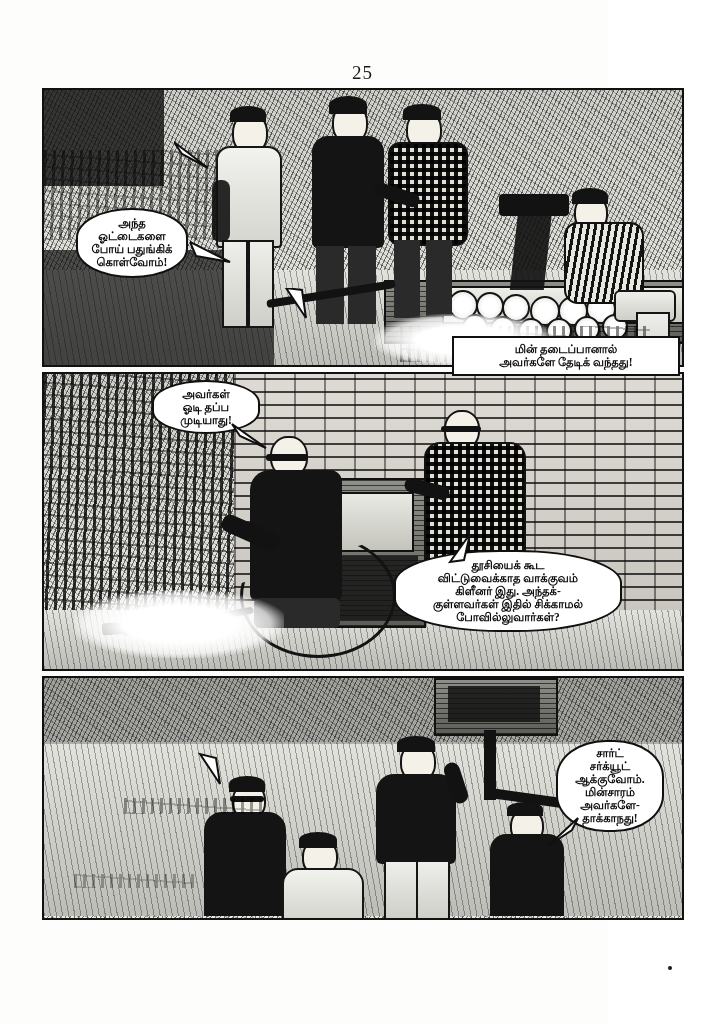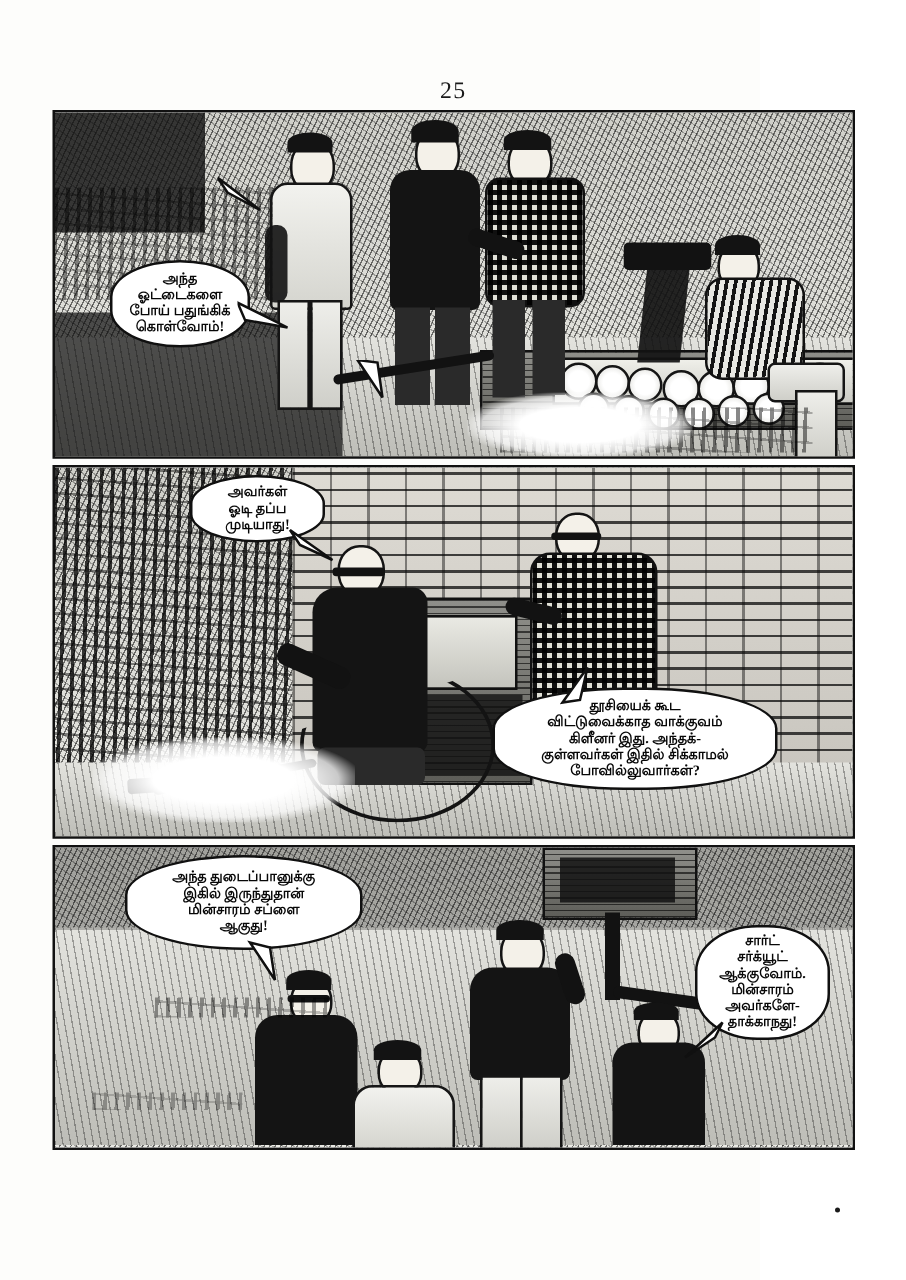--- a/index.html
+++ b/index.html
@@ -238,35 +238,39 @@
     <div class="leg" style="left:570px;top:200px;width:58px;height:28px;border-radius:6px;"></div>
     <div class="leg" style="left:592px;top:222px;width:30px;height:52px;"></div>
 
     <div class="tex-scribble" style="left:356px;top:236px;width:250px;height:36px;opacity:.55;"></div>
     <div class="smoke" style="left:330px;top:224px;width:180px;height:52px;"></div>
 
     <svg class="tail" style="left:130px;top:48px;width:40px;height:34px;" viewBox="0 0 40 34">
       <polygon points="0,4 34,30 8,16" fill="#fff" stroke="#101010" stroke-width="2"></polygon>
     </svg>
 
-    <div class="balloon" style="left:44px;top:118px;width:112px;height:70px;">
+    <div class="balloon" style="left:32px;top:118px;width:112px;height:70px;">
       <span>அந்த
 ஓட்டைகளை
 போய் பதுங்கிக்
 கொள்வோம்!</span>
     </div>
     <svg class="tail" style="left:146px;top:150px;width:44px;height:30px;" viewBox="0 0 44 30">
       <polygon points="0,2 40,22 6,16" fill="#fff" stroke="#101010" stroke-width="2"></polygon>
     </svg>
 
     <svg class="tail" style="left:238px;top:198px;width:34px;height:34px;" viewBox="0 0 34 34">
       <polygon points="4,0 24,30 20,2" fill="#fff" stroke="#101010" stroke-width="2"></polygon>
     </svg>
   </div>
 
+  <div class="caption" style="left:452px;top:336px;width:228px;height:40px;display:flex;align-items:center;justify-content:center;">
+    <span>மின் தடைப்பானால்
+அவர்களே தேடிக் வந்தது!</span>
+  </div>
 
   <div class="panel" id="panel2">
     <div class="tex-dark"></div>
 
     <div class="tex-scribble" style="left:0;top:0;width:190px;height:262px;opacity:.9;"></div>
 
     <div class="tex-brick" style="left:190px;top:0;width:448px;height:240px;"></div>
 
     <div class="tex-floor" style="top:236px;height:59px;"></div>
 
@@ -340,26 +344,20 @@
     <div class="leg" style="left:340px;top:182px;width:30px;height:56px;"></div>
     <div class="leg" style="left:372px;top:182px;width:30px;height:56px;"></div>
 
     <div class="head" style="left:466px;top:130px;width:30px;height:32px;"></div>
     <div class="hair" style="left:463px;top:124px;width:36px;height:14px;"></div>
     <div class="fig-body" style="left:446px;top:156px;width:74px;height:82px;border-radius:16px 16px 0 0;"></div>
 
     <div class="tex-scribble" style="left:80px;top:120px;width:140px;height:16px;opacity:.45;"></div>
     <div class="tex-scribble" style="left:30px;top:196px;width:120px;height:14px;opacity:.35;"></div>
 
-    <div class="balloon" style="left:56px;top:6px;width:190px;height:76px;">
-      <span>அந்த துடைப்பானுக்கு
-இகில் இருந்துதான்
-மின்சாரம் சப்ளை
-ஆகுது!</span>
-    </div>
     <svg class="tail" style="left:150px;top:74px;width:40px;height:34px;" viewBox="0 0 40 34">
       <polygon points="6,2 26,32 22,6" fill="#fff" stroke="#101010" stroke-width="2"></polygon>
     </svg>
 
     <div class="balloon" style="left:512px;top:62px;width:108px;height:92px;border-radius:46% / 40%;">
       <span>சார்ட்
 சர்க்யூட்
 ஆக்குவோம்.
 மின்சாரம்
 அவர்களே-

